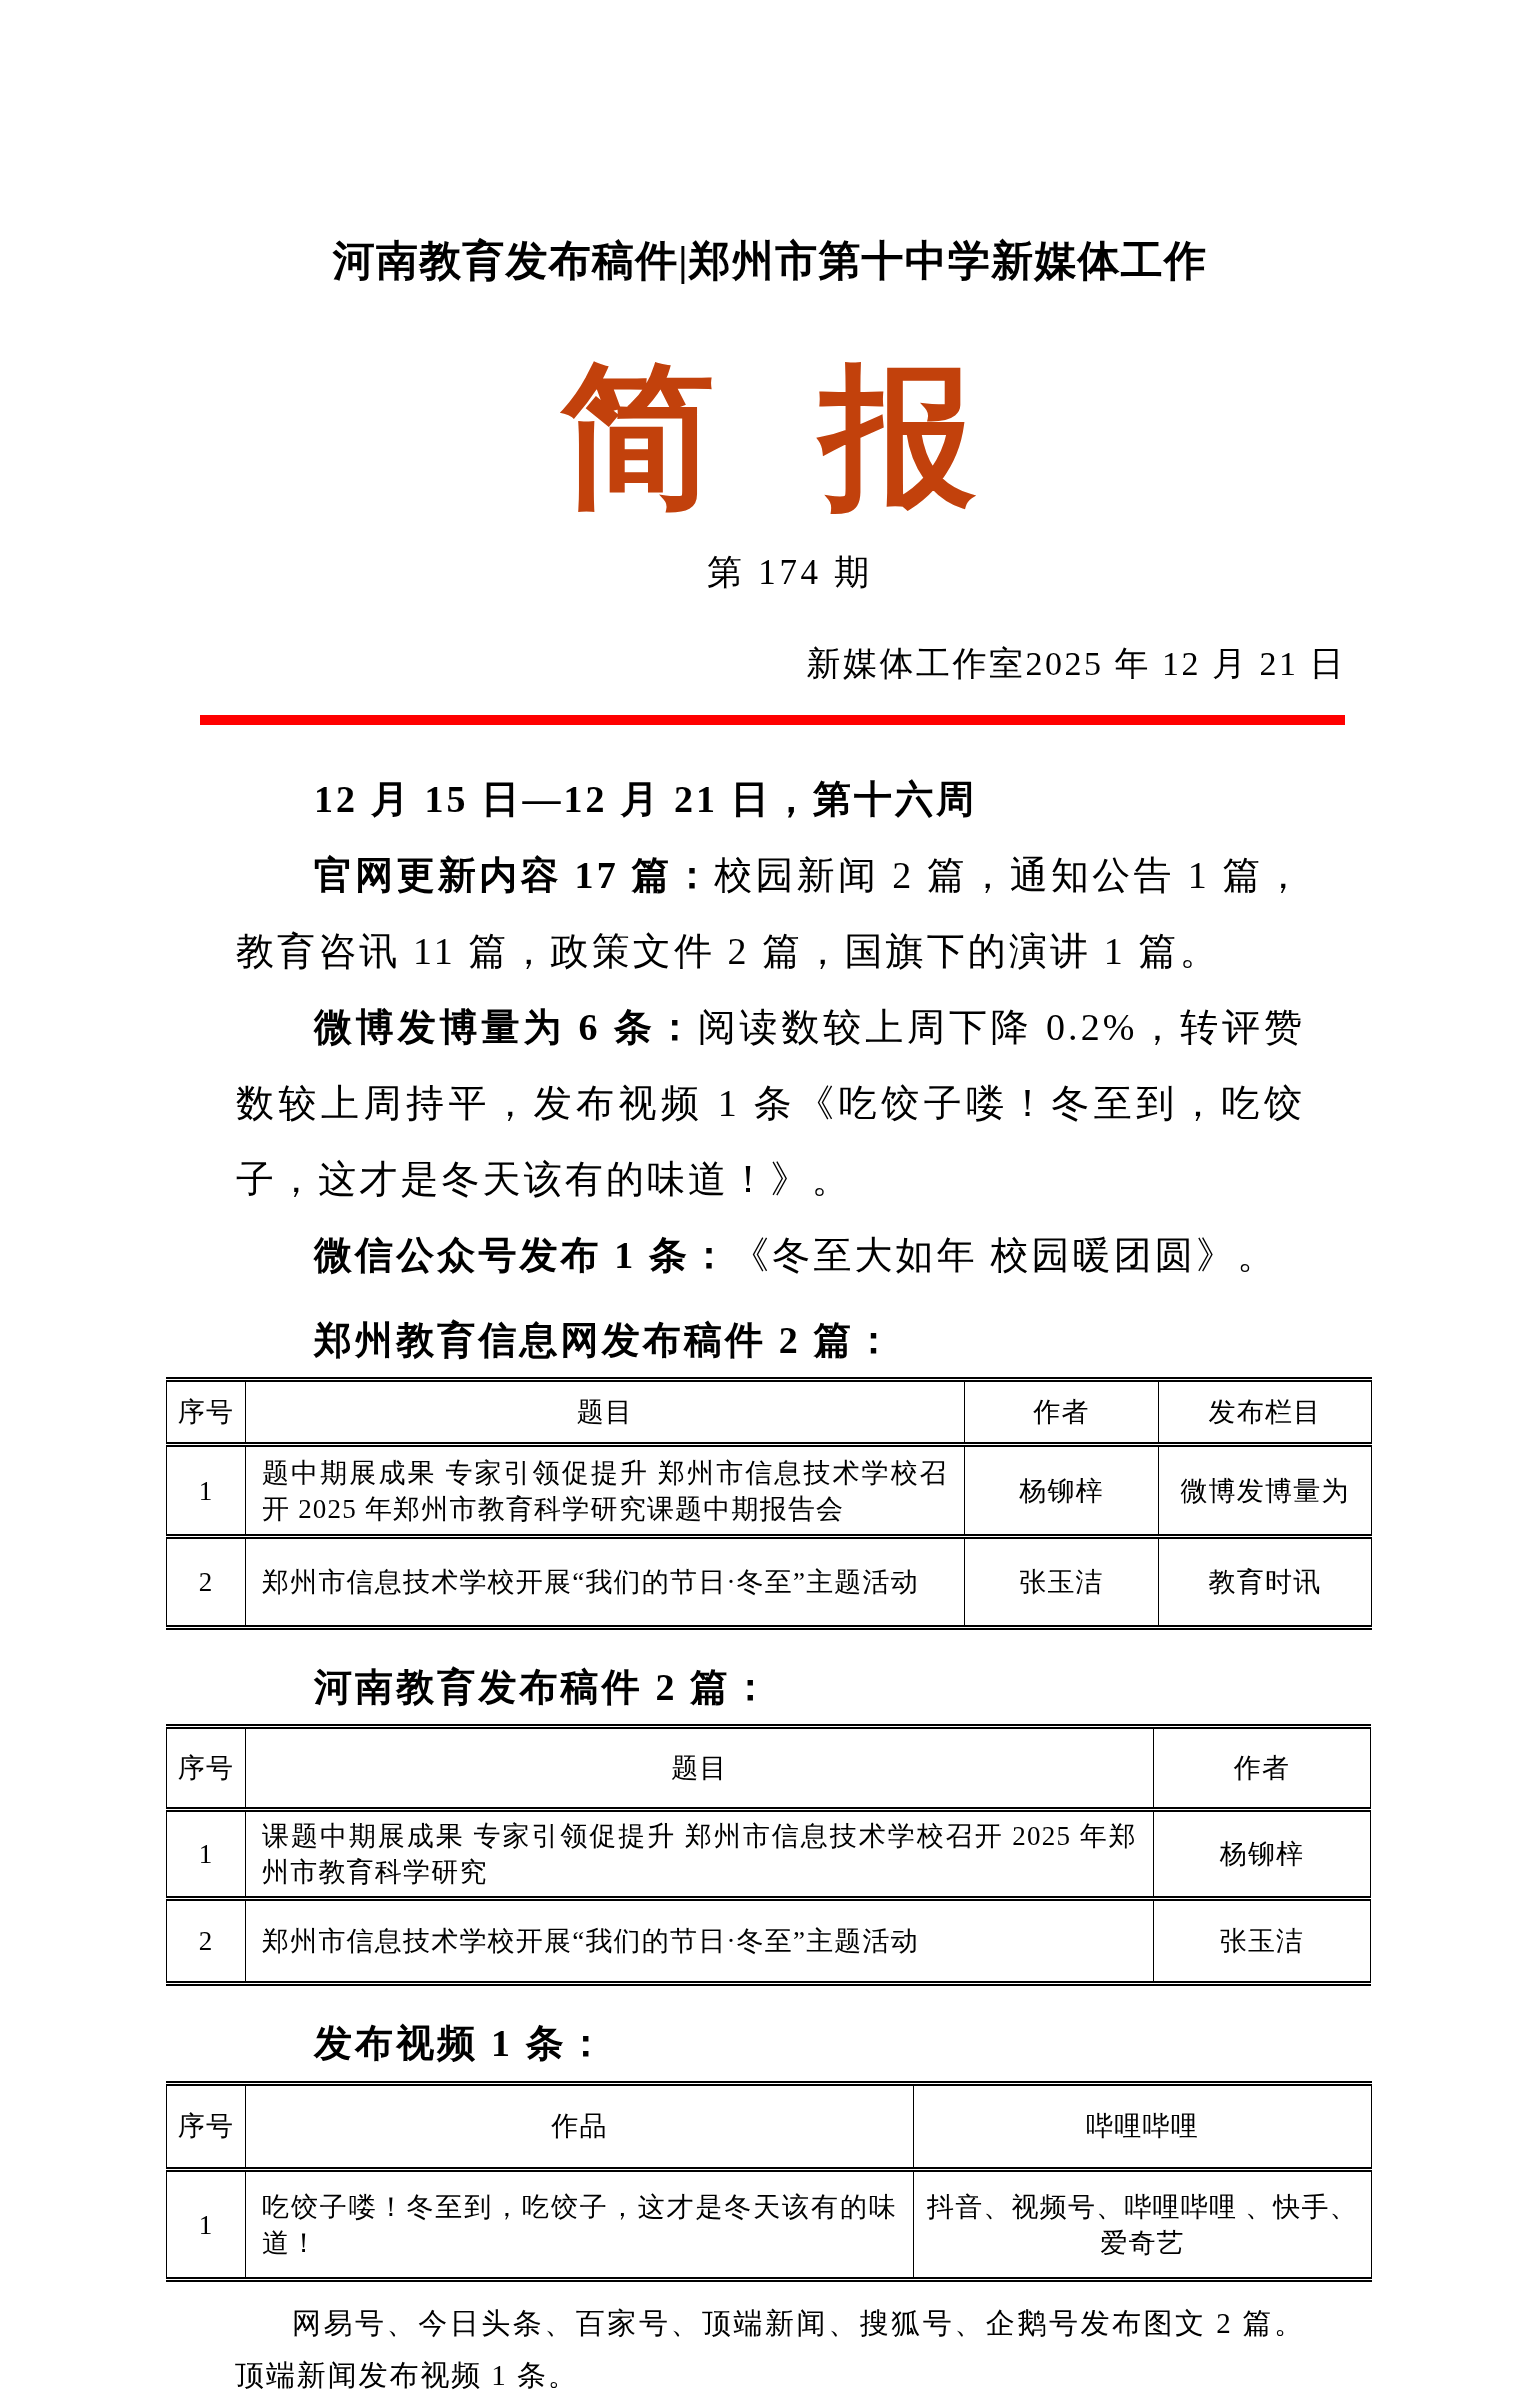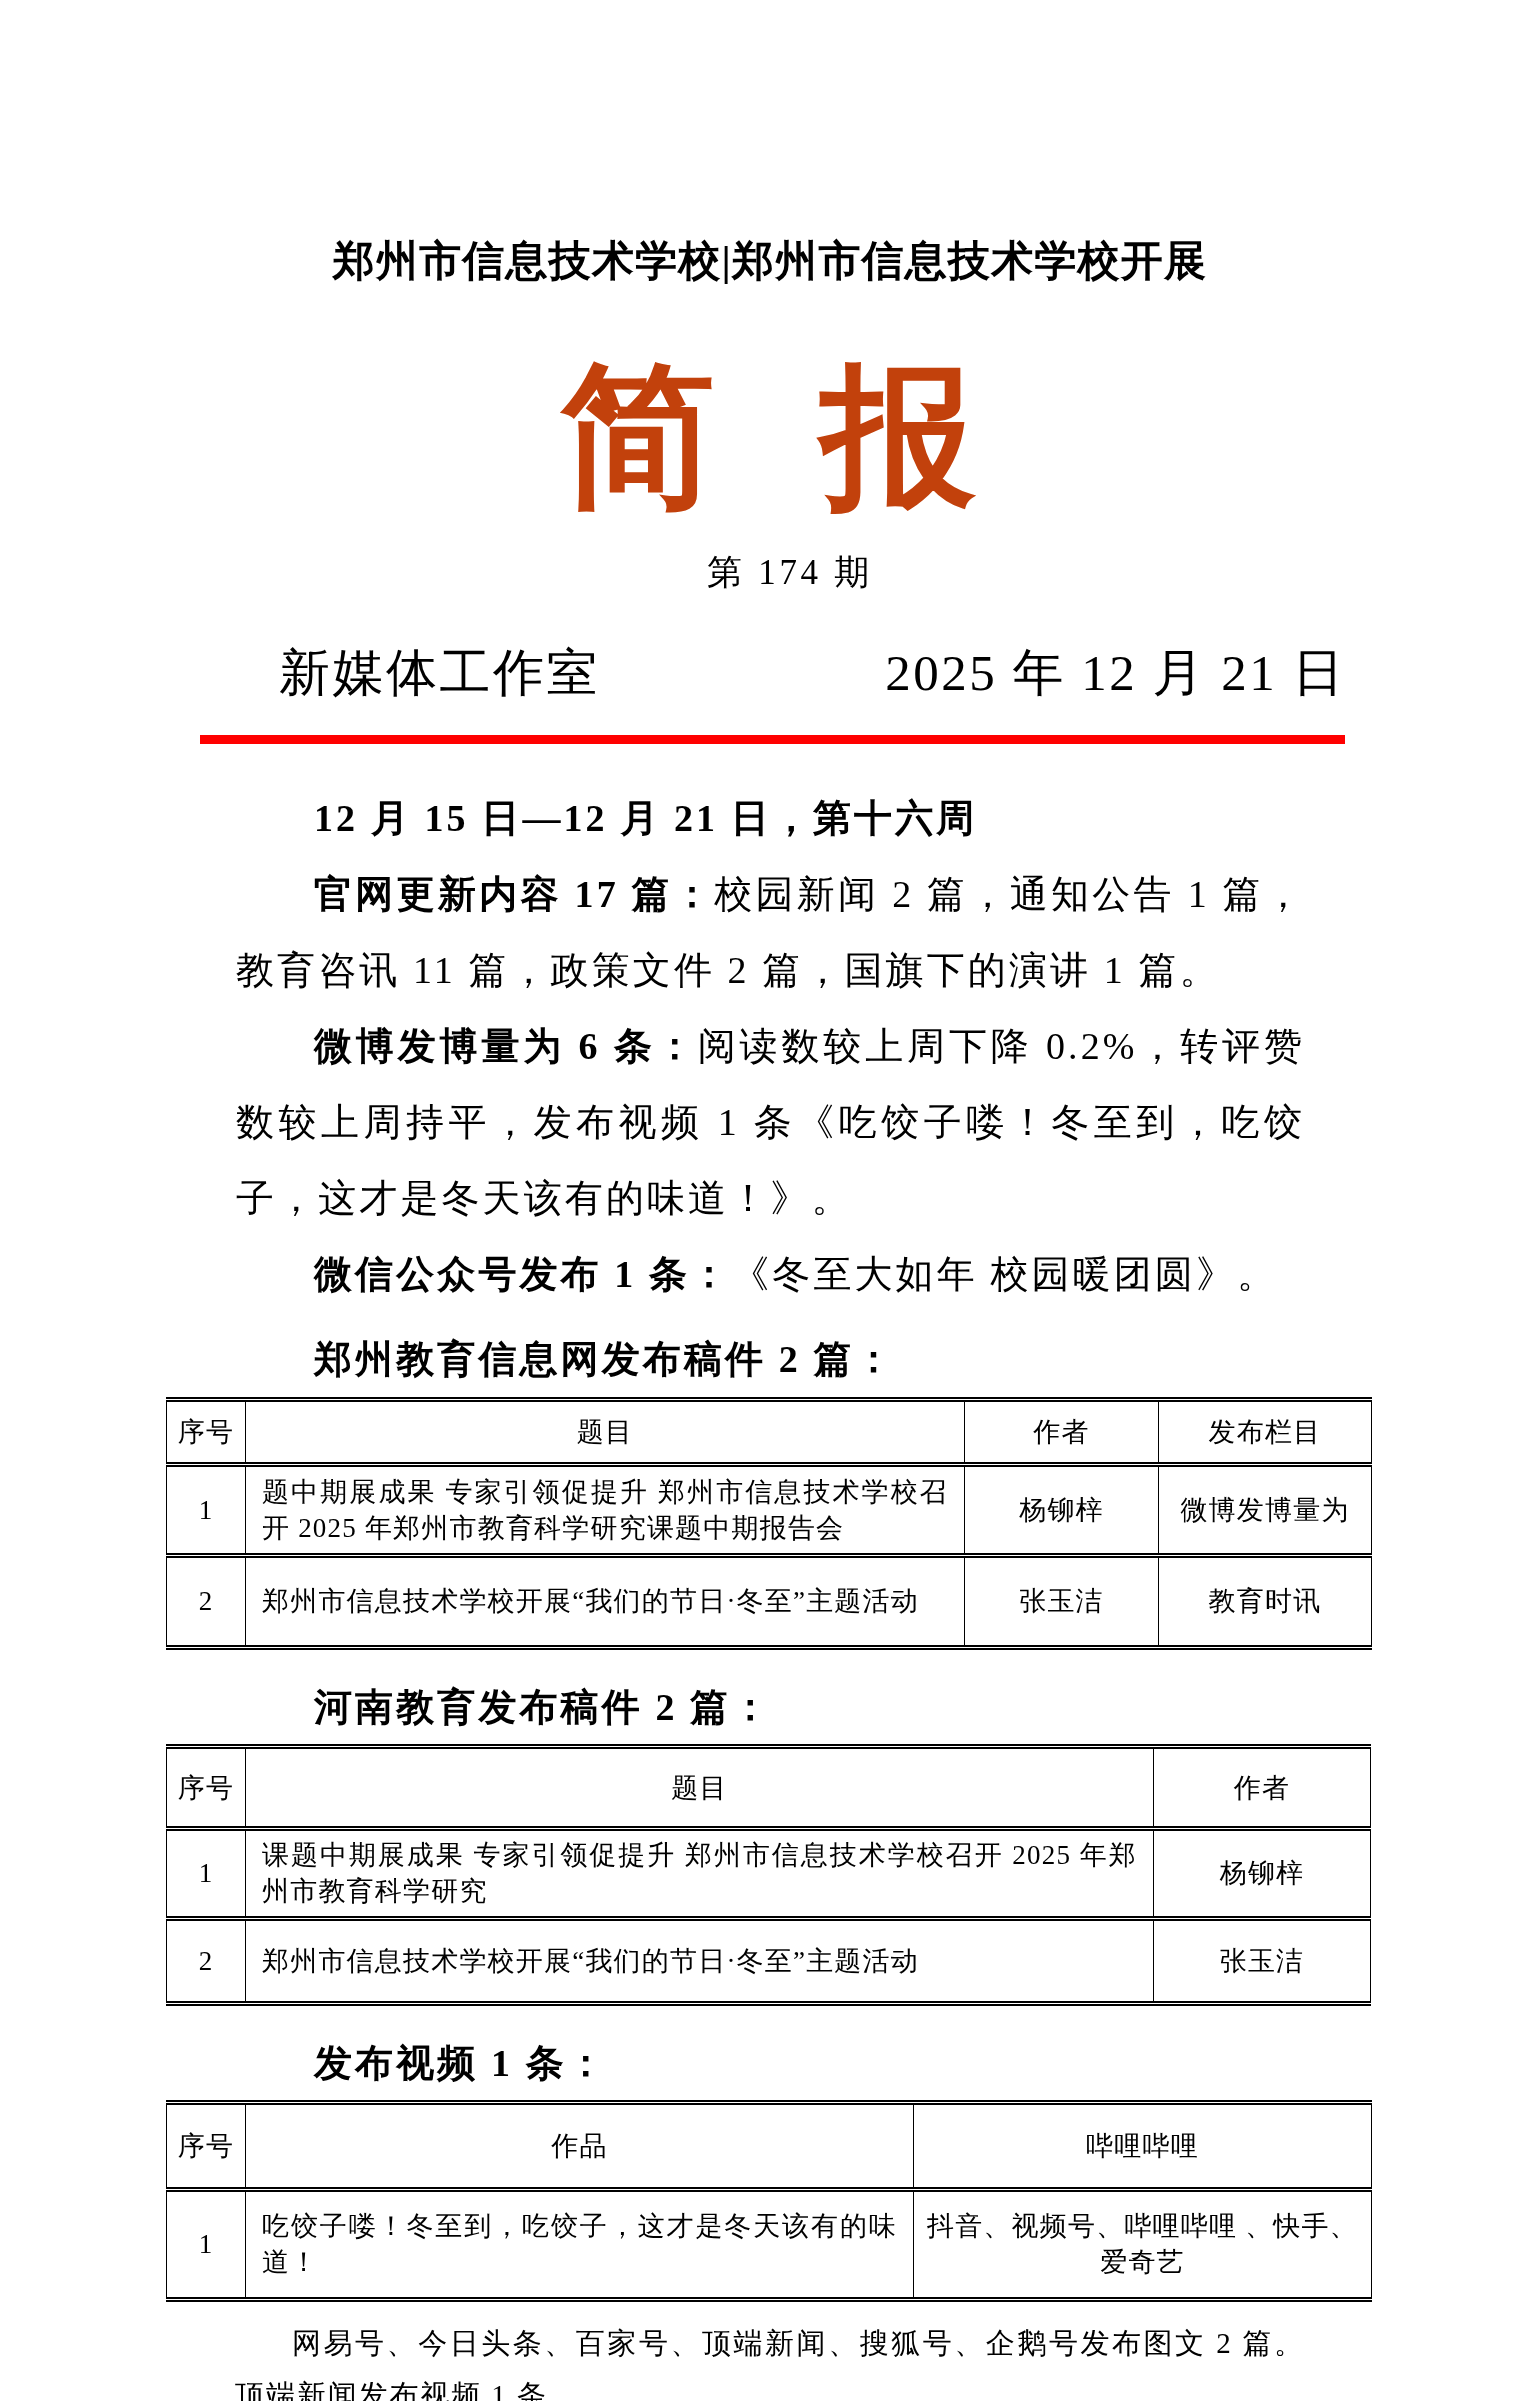--- a/index.html
+++ b/index.html
@@ -40,26 +40,25 @@
     margin-top: 28.5px;
     text-align: center;
     font-size: 35px;
     letter-spacing: 3.7px;
     line-height: 1.2;
     margin-left: 40px;
   }
   .byline {
     margin: 50px 194px 0 279px;
     display: flex;
-    justify-content: space-between;
+    justify-content: flex-end;
     align-items: baseline;
-    font-size: 51px;
+    font-size: 34px;
     letter-spacing: 2.5px;
     line-height: 1.15;
-    gap: 7px;
   }
   .red-rule {
     margin: 32px 0 0 200px;
     width: 1145px;
     height: 9.3px;
     background: #ff0000;
   }
   
   .content {
     margin: 36px 235px 0 236px;
@@ -128,21 +127,21 @@
   .footer-note p {
     margin: 0;
     text-indent: 57px;
   }
 </style>
 </head>
 <body>
 
 <div class="page">
 
-  <div class="org-line">郑州市信息技术学校|郑州市信息技术学校开展</div>
+  <div class="org-line">河南教育发布稿件|郑州市第十中学新媒体工作</div>
 
   <div class="doc-title">简 报</div>
 
   <div class="issue-no">第 174 期</div>
 
   <div class="byline">
     <span>新媒体工作室</span>
     <span>2025 年 12 月 21 日</span>
   </div>
 

